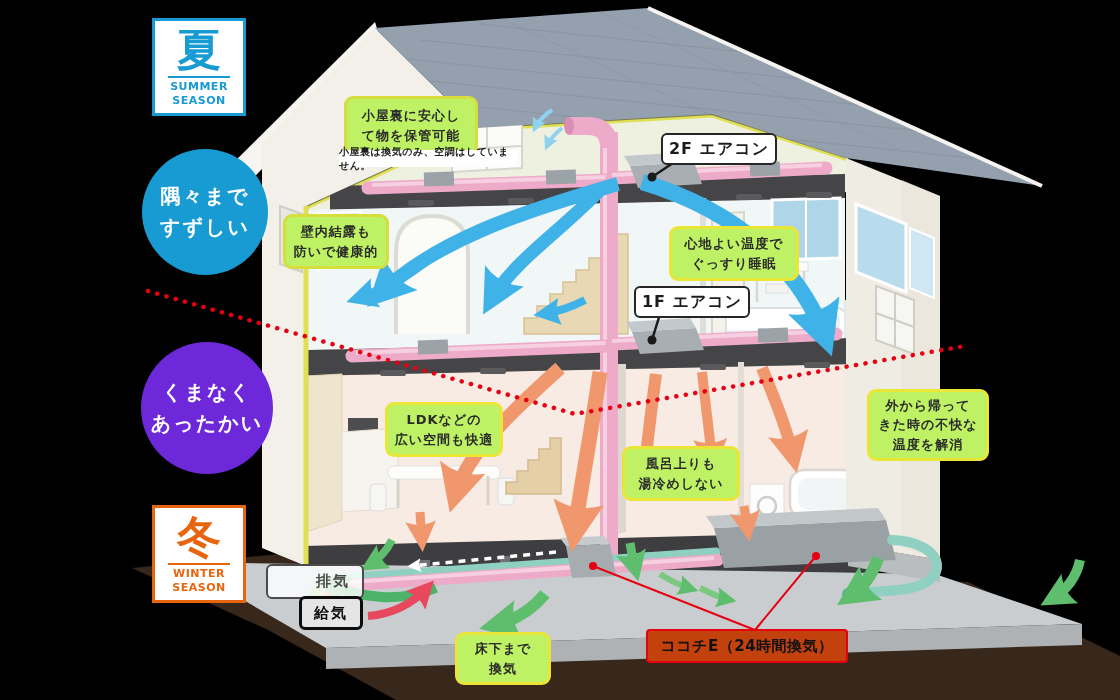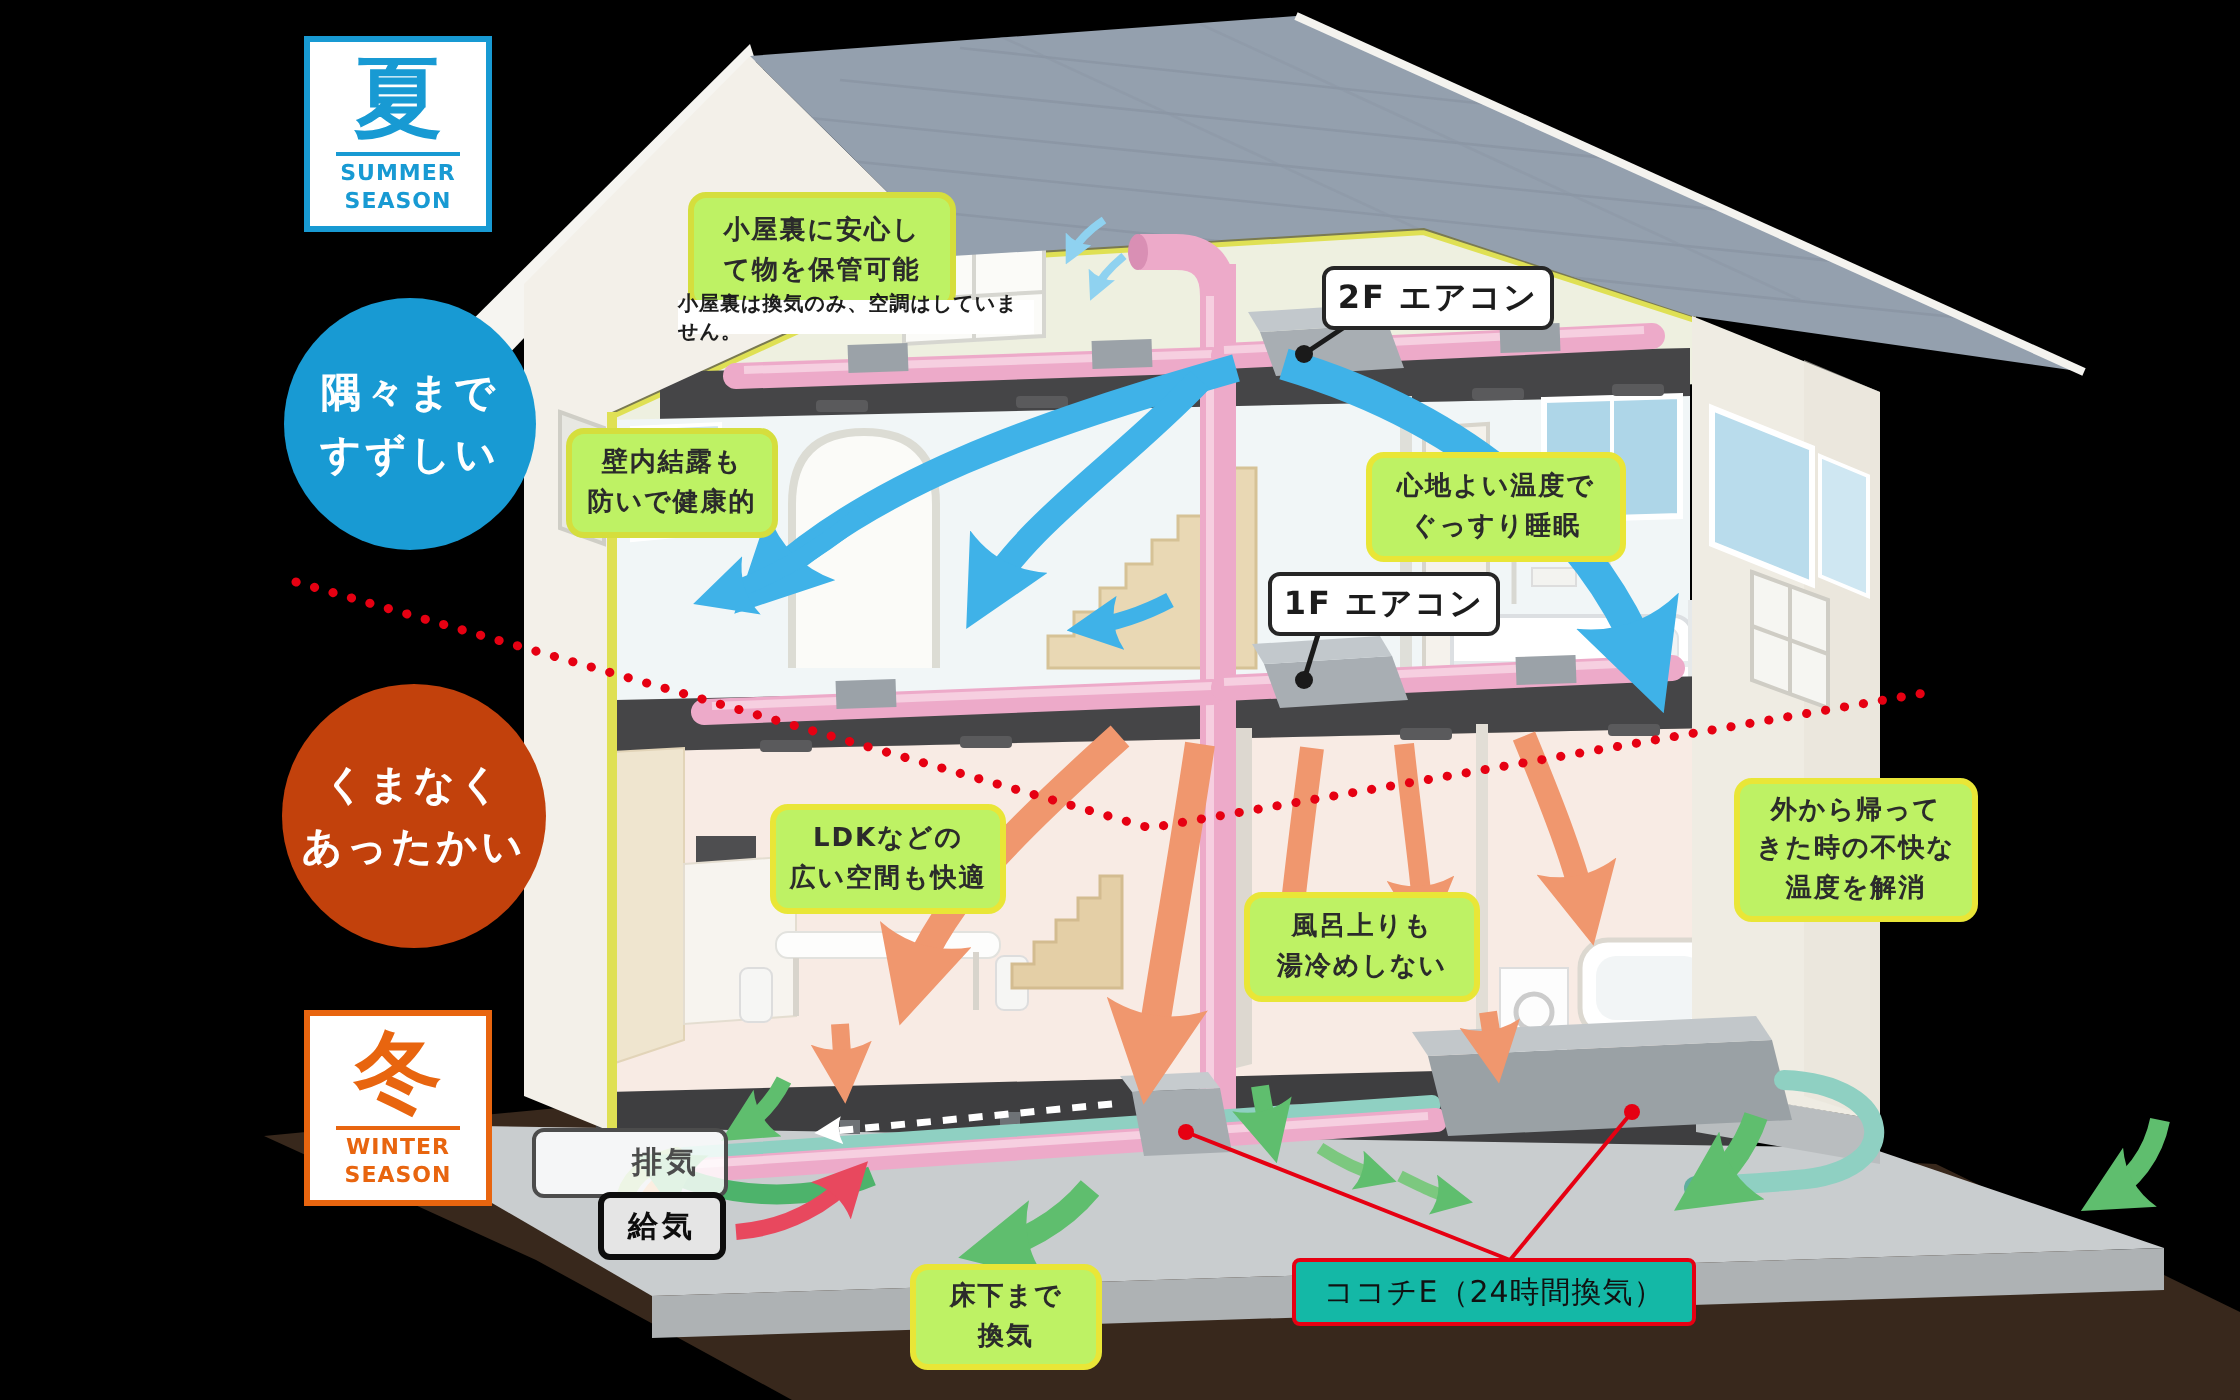--- a/index.html
+++ b/index.html
@@ -16,21 +16,21 @@
   .badge-summer{left:152px;top:18px;border:3px solid #189ad3;color:#189ad3;}
   .badge-summer .rule{background:#189ad3;}
   .badge-winter{left:152px;top:505px;border:3px solid #e8650f;color:#e8650f;}
   .badge-winter .rule{background:#e8650f;}
 
   
   .bubble{position:absolute;border-radius:50%;color:#fff;display:flex;flex-direction:column;
           align-items:center;justify-content:center;font-weight:bold;font-size:20px;line-height:1.55;
           letter-spacing:2px;text-align:center;}
   .bubble-summer{left:142px;top:149px;width:126px;height:126px;background:#189ad3;}
-  .bubble-winter{left:141px;top:342px;width:132px;height:132px;background:#c2410c;}
+  .bubble-winter{left:141px;top:342px;width:132px;height:132px;background:#6d28d9;}
 
   
   .callout{position:absolute;background:#bef264;border:3px solid #e9e637;border-radius:9px;
            display:flex;flex-direction:column;align-items:center;justify-content:center;
            font-weight:bold;color:#2b2b2b;font-size:13px;line-height:1.5;letter-spacing:1px;text-align:center;}
   .callout.green{border-color:#d5de3d;}
 
   .note{position:absolute;background:#fff;color:#1d1d1d;font-size:10px;font-weight:bold;
         letter-spacing:.5px;display:flex;align-items:center;justify-content:center;}
 
@@ -39,23 +39,23 @@
       display:flex;align-items:center;justify-content:center;font-size:16px;font-weight:bold;
       color:#1c1c1c;letter-spacing:1px;}
 
   
   .tag{position:absolute;display:flex;align-items:center;justify-content:center;font-weight:bold;border-radius:6px;}
   .tag-exhaust{left:266px;top:564px;width:58px;height:31px;background:rgba(255,255,255,.82);
                border:2.5px solid #4c4c4c;color:#4c4c4c;font-size:15px;letter-spacing:2px;padding-left:36px;}
   .tag-supply{left:299px;top:596px;width:58px;height:28px;background:#e5e5e5;border:3px solid #0d0d0d;
               color:#0d0d0d;font-size:15px;letter-spacing:2px;}
 
-  .system{position:absolute;left:646px;top:629px;width:198px;height:30px;background:#14b8a6;
+  .system{position:absolute;left:646px;top:629px;width:198px;height:30px;background:#c2410c;
           border:2.5px solid #e60012;border-radius:4px;display:flex;align-items:center;justify-content:center;
-          font-size:15px;font-weight:normal;color:#111;letter-spacing:.5px;}
+          font-size:15px;font-weight:bold;color:#111;letter-spacing:.5px;}
 </style>
 </head>
 <body>
 
 <div class="stage">
 
 <svg width="1120" height="700" viewBox="0 0 1120 700">
   <defs>
     <marker id="mBlue" markerWidth="3.4" markerHeight="3.4" refX="2.3" refY="1.7" orient="auto">
           <path d="M0,0 L3.4,1.7 L0,3.4 Q.8,1.7 0,0 Z" fill="#3fb2e8"></path>
@@ -336,21 +336,21 @@
 
 <div class="ac" style="left:661px;top:133px;width:112px;height:28px;">
   <span>2F エアコン</span>
 </div>
 
 <div class="callout green" style="left:283px;top:214px;width:100px;height:49px;">
   <span>壁内結露も</span>
   <span>防いで健康的</span>
 </div>
 
-<div class="callout" style="left:683px;top:226px;width:124px;height:49px;">
+<div class="callout" style="left:669px;top:226px;width:124px;height:49px;">
   <span>心地よい温度で</span>
   <span>ぐっすり睡眠</span>
 </div>
 
 <div class="ac" style="left:634px;top:286px;width:112px;height:28px;">
   <span>1F エアコン</span>
 </div>
 
 <div class="callout" style="left:385px;top:402px;width:112px;height:49px;">
   <span>LDKなどの</span>

